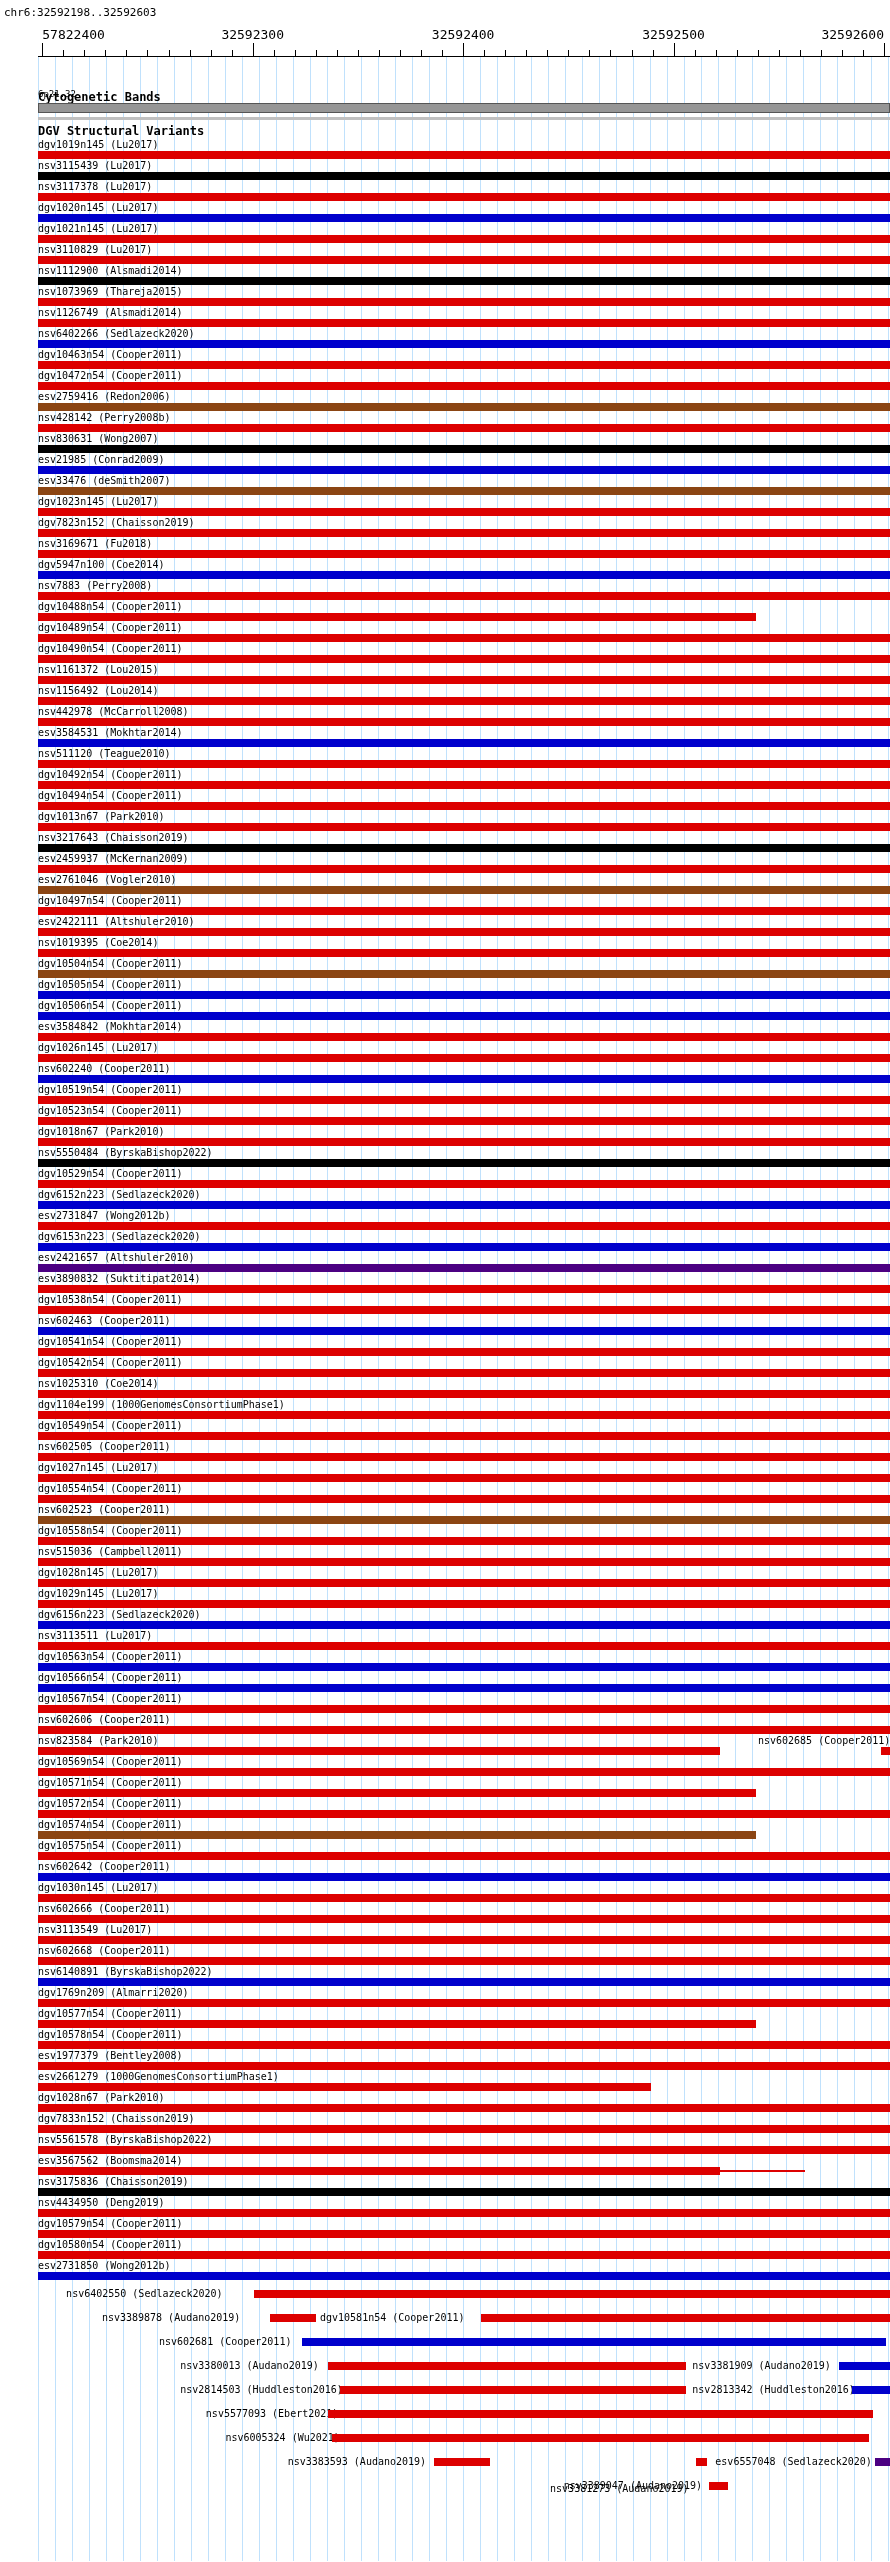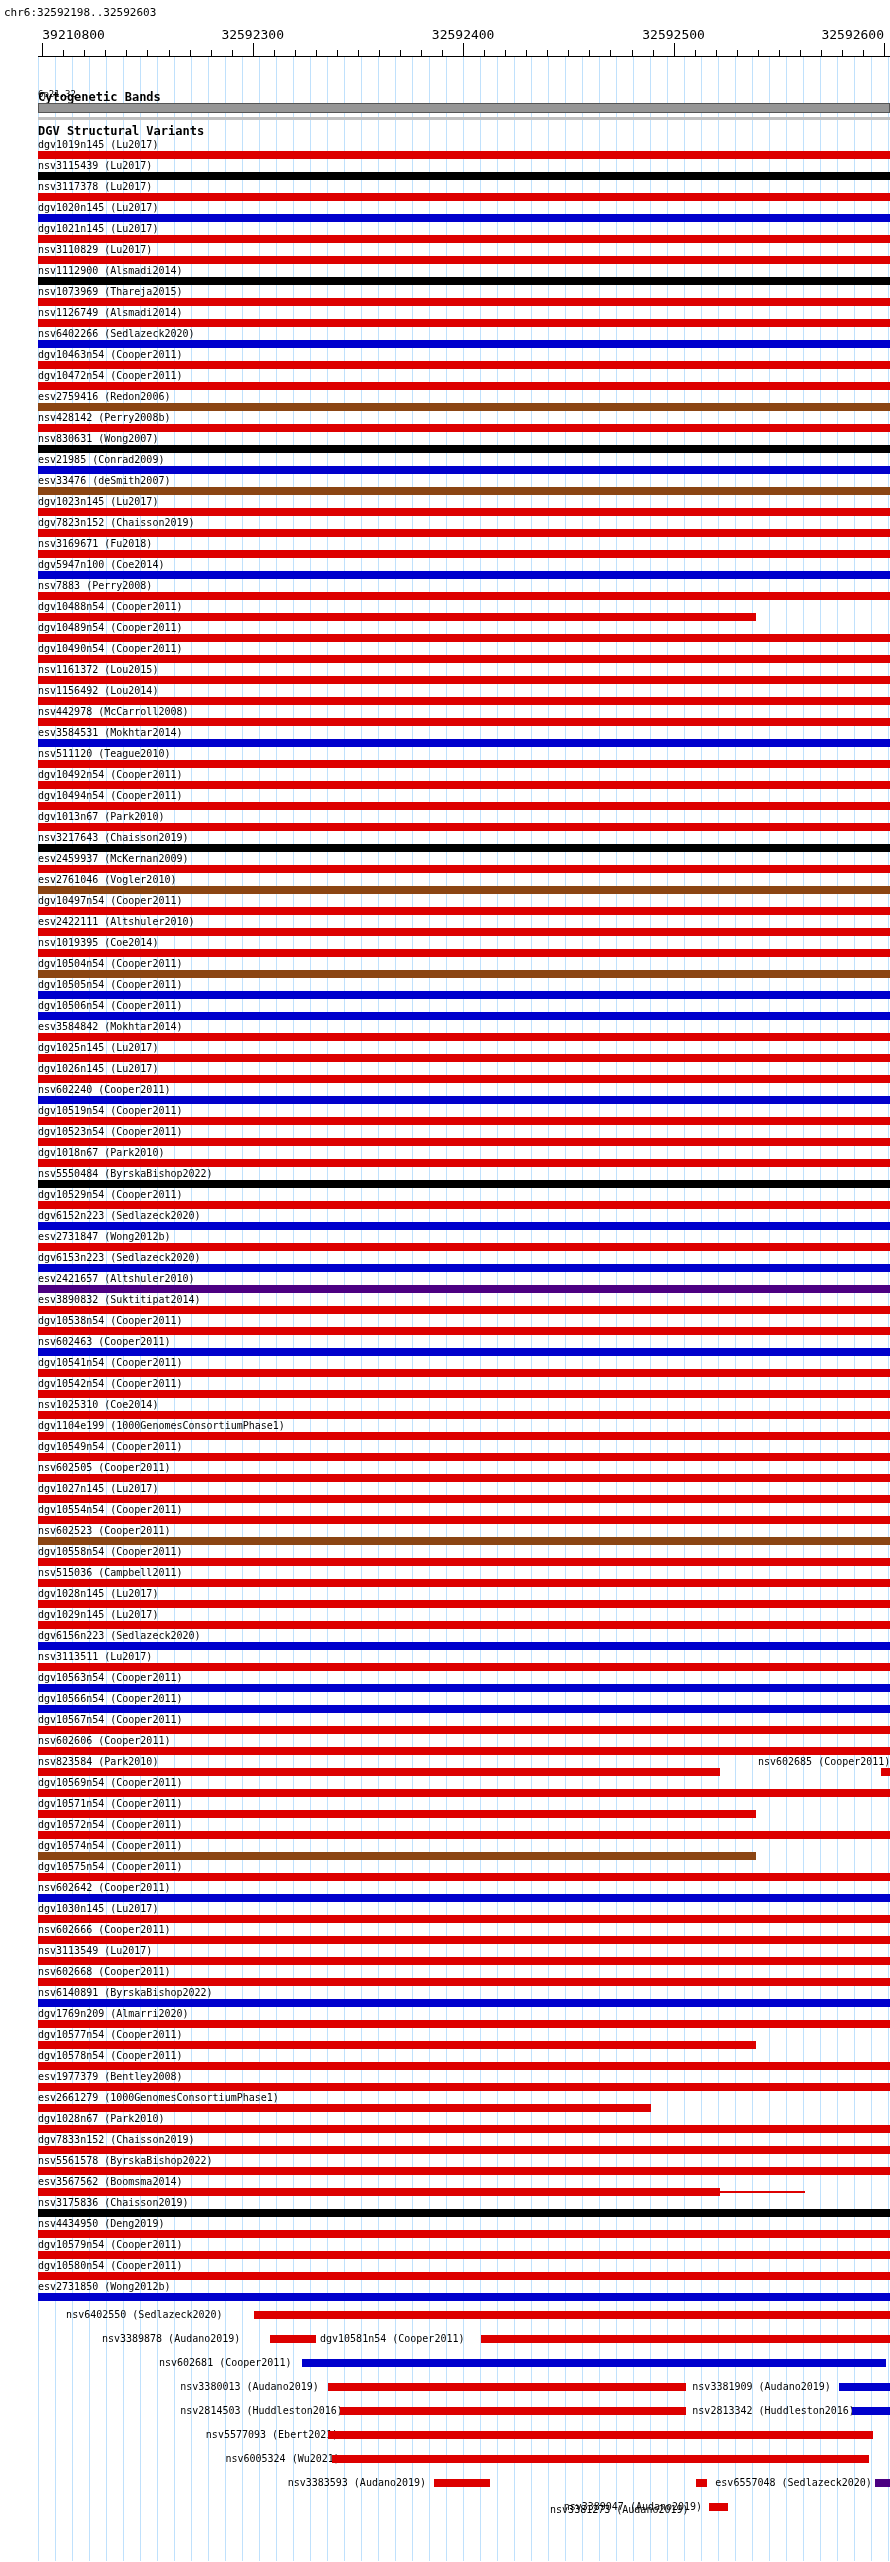--- a/index.html
+++ b/index.html
@@ -40,21 +40,21 @@
 </style>
 </head>
 <body>
 
 <div id="guides"></div>
 
 <div id="pos-title">chr6:32592198..32592603</div>
 
 <div id="ruler">
   <div id="ruler-line"></div>
-<div class="tick-label tl-left" style="left: 0.5%;">39210800</div>
+<div class="tick-label tl-left" style="left: 0.5%;">57822400</div>
     <div class="tick major" style="left: 0.5%;"></div>
     <div class="tick-label tl-center" style="left: 25.2%;">32592300</div>
     <div class="tick major" style="left: 25.2%;"></div>
     <div class="tick-label tl-center" style="left: 49.9%;">32592400</div>
     <div class="tick major" style="left: 49.9%;"></div>
     <div class="tick-label tl-center" style="left: 74.6%;">32592500</div>
     <div class="tick major" style="left: 74.6%;"></div>
     <div class="tick-label tl-right" style="left: 99.3%;">32592600</div>
     <div class="tick major" style="left: 99.3%;"></div>
     <div class="tick minor" style="left: 2.97%;"></div>
@@ -269,24 +269,20 @@
     </div>
     <div class="vrow">
       <div class="vlabel">dgv10506n54 (Cooper2011)</div>
       <div class="vbar" style="left: 0%; width: 100%; background: rgb(0, 0, 204);"></div>
     </div>
     <div class="vrow">
       <div class="vlabel">esv3584842 (Mokhtar2014)</div>
       <div class="vbar" style="left: 0%; width: 100%; background: rgb(221, 0, 0);"></div>
     </div>
     <div class="vrow">
-      <div class="vlabel">dgv1025n145 (Lu2017)</div>
-      <div class="vbar" style="left: 0%; width: 100%; background: rgb(221, 0, 0);"></div>
-    </div>
-    <div class="vrow">
       <div class="vlabel">dgv1026n145 (Lu2017)</div>
       <div class="vbar" style="left: 0%; width: 100%; background: rgb(221, 0, 0);"></div>
     </div>
     <div class="vrow">
       <div class="vlabel">nsv602240 (Cooper2011)</div>
       <div class="vbar" style="left: 0%; width: 100%; background: rgb(0, 0, 204);"></div>
     </div>
     <div class="vrow">
       <div class="vlabel">dgv10519n54 (Cooper2011)</div>
       <div class="vbar" style="left: 0%; width: 100%; background: rgb(221, 0, 0);"></div>

